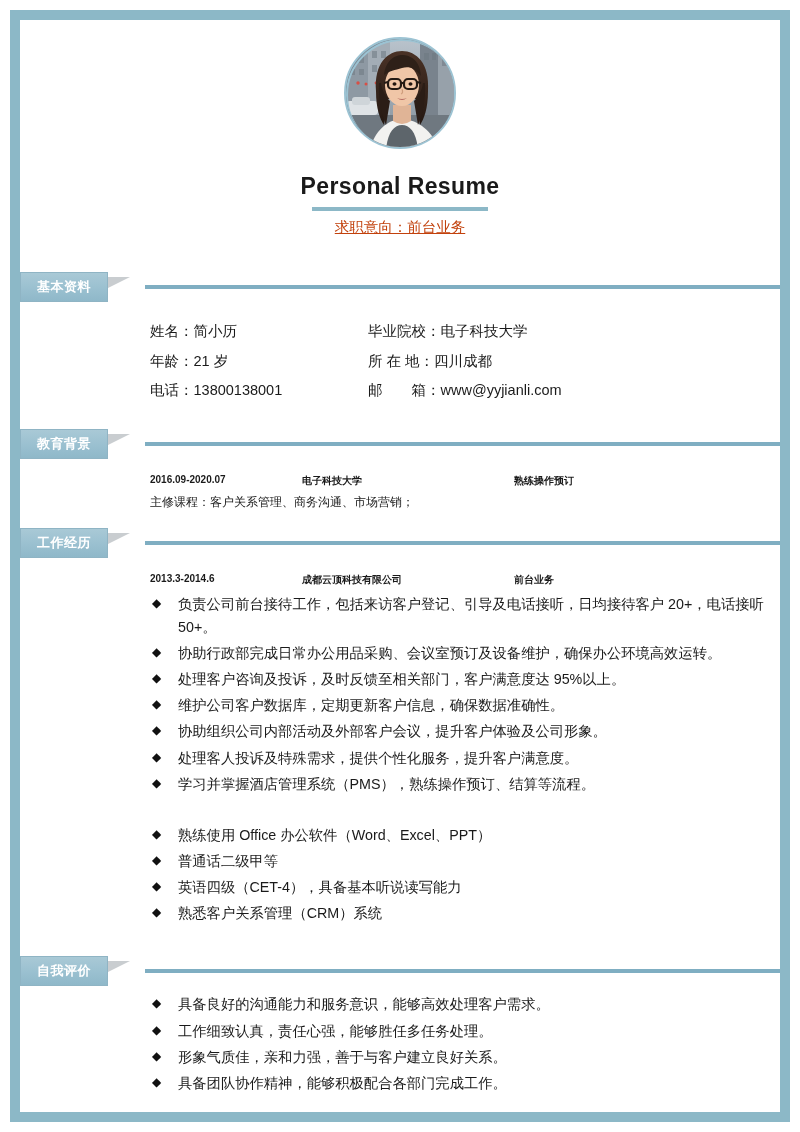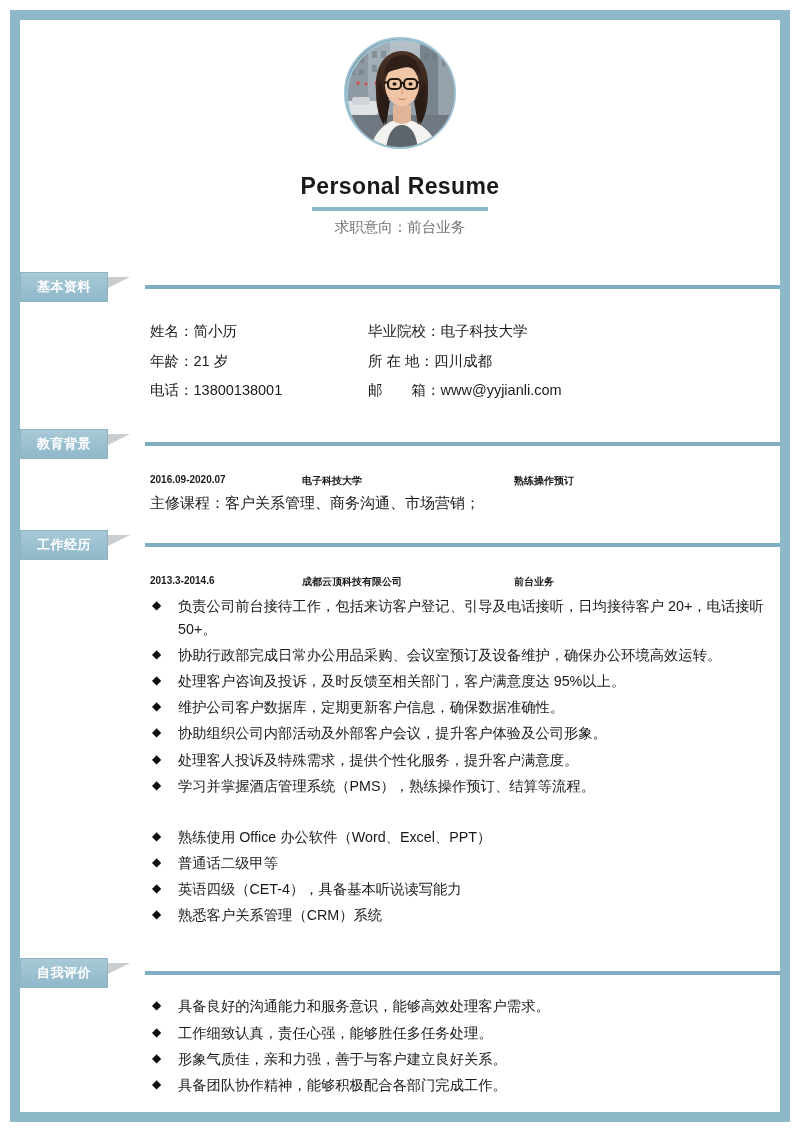--- a/index.html
+++ b/index.html
@@ -66,21 +66,22 @@
   }
   .title-rule {
     width: 176px;
     height: 4px;
     background: #8cb8c7;
     margin: 8px auto 0 auto;
   }
   .subtitle {
     margin-top: 7px;
     font-size: 14.5px;
-    color: #737373;
+    color: #c2410c;
+    text-decoration: underline;
   }
 
   
   .section { position: relative; }
   .sec-head {
     position: relative;
     height: 32px;
     display: flex;
     align-items: center;
   }
@@ -126,21 +127,21 @@
   .row-head {
     font-size: 10px;
     font-weight: bold;
     display: flex;
     padding-top: 14px;
   }
   .rh-date { width: 152px; }
   .rh-org { width: 212px; }
   .rh-role { }
   .sub-line {
-    font-size: 15px;
+    font-size: 12px;
     padding-top: 6px;
   }
   ul.bullets {
     list-style: none;
     margin: 0;
     padding: 0;
     padding-top: 6px;
   }
   ul.bullets li {
     position: relative;

